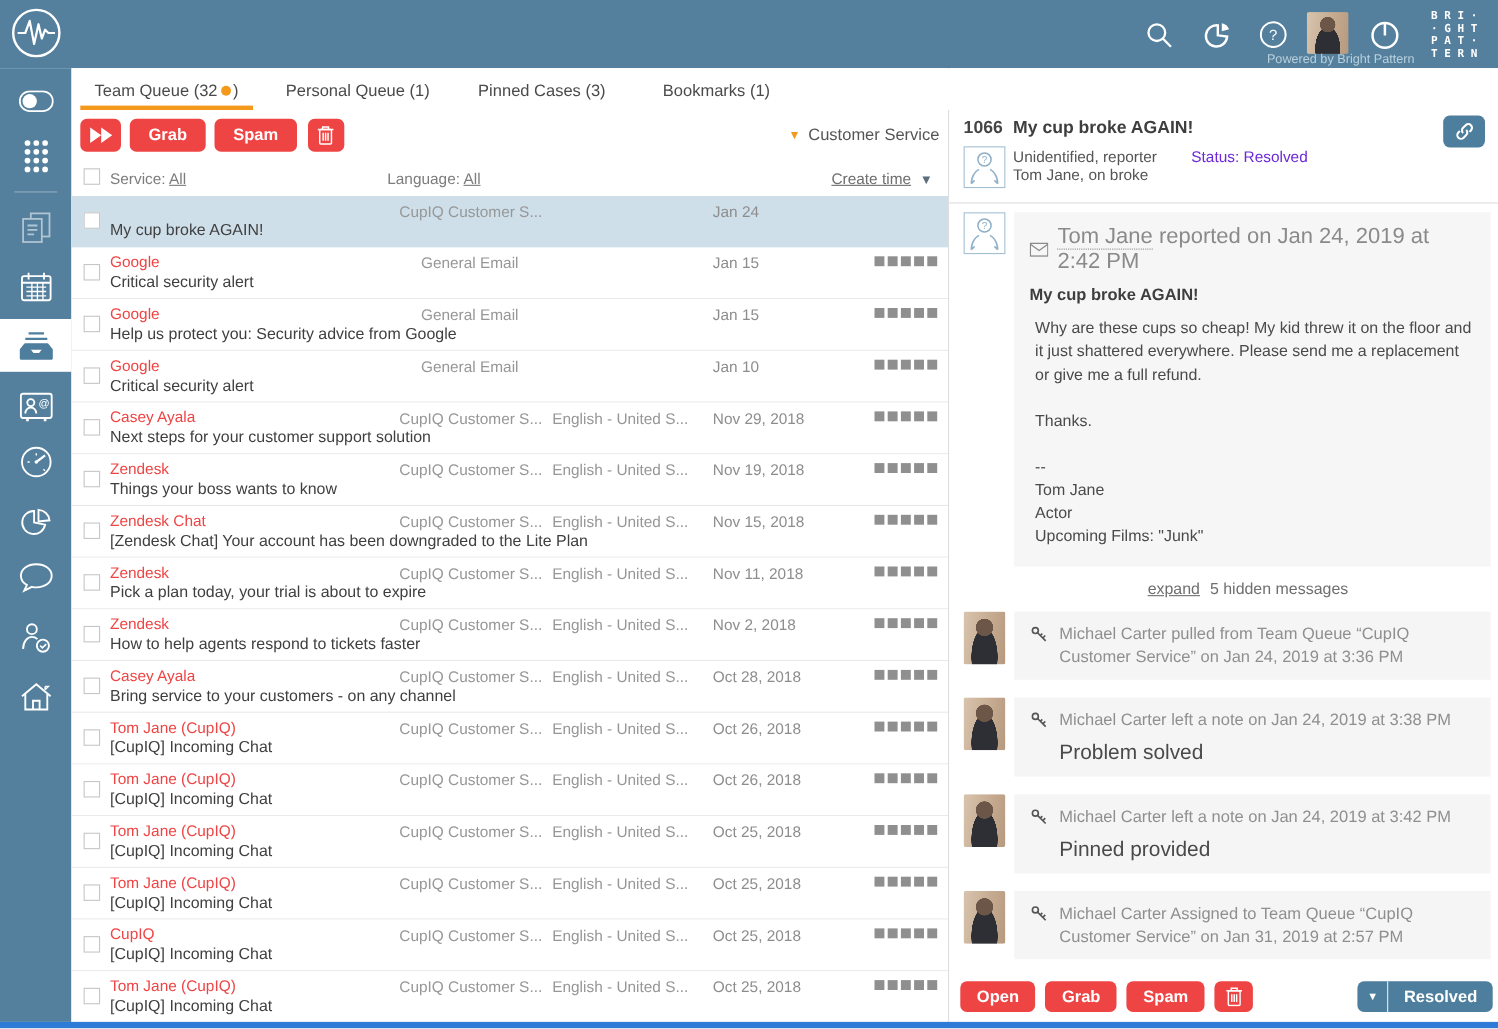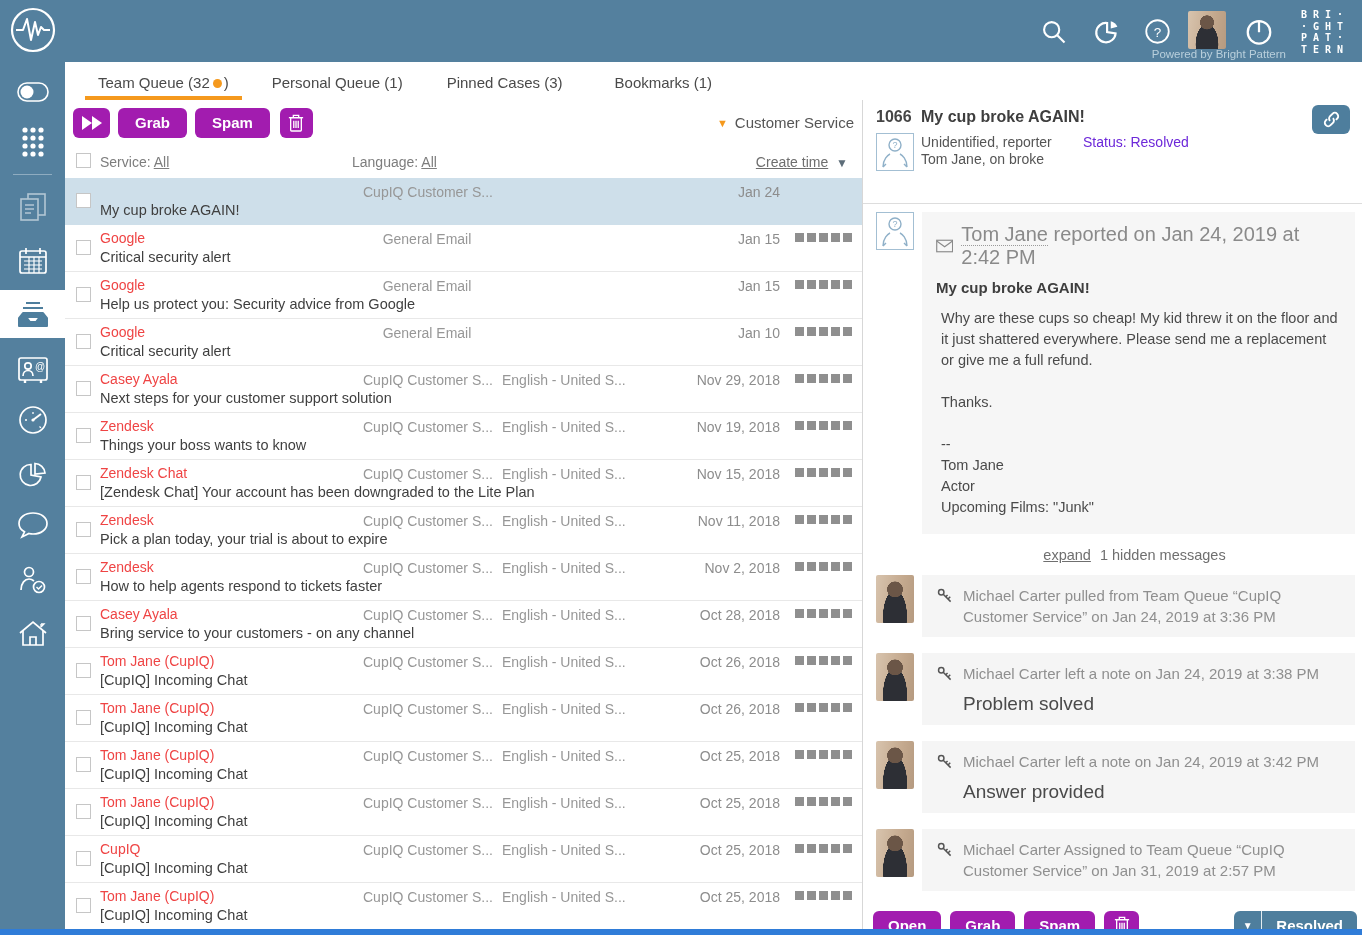--- a/index.html
+++ b/index.html
@@ -22,28 +22,28 @@
 
   
   .sidebar { position:absolute; left:0; top:62px; width:65px; height:867px; background:#54809e; }
   .sb-item { position:absolute; left:0; width:65px; height:44px; display:flex; align-items:center; justify-content:center; cursor:pointer; }
   .sb-item.active { background:#fff; height:48px; }
   .sb-divider { position:absolute; left:13px; width:39px; height:1px; background:rgba(255,255,255,.35); }
   .faded { opacity:.55; }
 
   
   .list-pane { position:absolute; left:65px; top:62px; width:797px; height:867px; background:#fff; }
-  .tabs { position:relative; height:38px; display:flex; align-items:flex-end; padding-left:8px;margin-left:12px; }
+  .tabs { position:relative; height:38px; display:flex; align-items:flex-end; padding-left:8px; }
   .tab { font-size:15px; color:#4a4a4a; padding:0 13px 9px 13px; cursor:pointer; white-space:nowrap; }
   .tab.active { border-bottom:4px solid #f5991d; padding-bottom:5px; }
   .tab .dot { display:inline-block; width:9px; height:9px; border-radius:50%; background:#f5991d; margin:0 2px 0 3px; }
   .tab-gap1{ margin-left:17px; } .tab-gap2{ margin-left:18px; } .tab-gap3{ margin-left:26px; }
 
   .toolbar { position:relative; height:45px; display:flex; align-items:center; padding-left:8px; }
-  .btn { background:#a21caf; color:#fff; font-weight:bold; font-size:15px; border:none; border-radius:6px;
+  .btn { background:#ef4444; color:#fff; font-weight:bold; font-size:15px; border:none; border-radius:6px;
          height:30px; display:flex; align-items:center; justify-content:center; cursor:pointer;
          font-family:inherit; }
   .btn.icon-btn { width:37px; }
   .btn.txt { padding:0 17px; margin-left:8px; }
   .btn.trash { width:33px; margin-left:10px; }
   .queue-select { margin-left:auto; margin-right:8px; display:flex; align-items:center; gap:7px;
                   font-size:15px; color:#555; cursor:pointer; }
   .tri-orange { color:#f5991d; font-size:11px; }
 
   .filterbar { position:relative; height:33px; font-size:14px; color:#7d7d7d; }
@@ -56,29 +56,29 @@
   .tri-dark { color:#5d6d79; font-size:12px; margin-left:4px; }
 
   .rows { position:absolute; left:0; top:116px; right:0; bottom:0; overflow:hidden; }
   .row { position:relative; height:47px; border-bottom:1px solid #e8e8e8; cursor:pointer; background:#fff; }
   .row.selected { background:#cedfea; border-color:#cedfea; }
   .row .cb { position:absolute; left:11px; top:15px; }
   .r-sender { position:absolute; left:35px; top:5px; font-size:14px; color:#ef4444; white-space:nowrap; }
   .r-subject { position:absolute; left:35px; top:24px; font-size:14.5px; color:#3f3f3f; white-space:nowrap; }
   .r-service { position:absolute; left:298px; top:6px; width:128px; text-align:center; font-size:14px; color:#979797; white-space:nowrap; }
   .r-language { position:absolute; left:437px; top:6px; width:130px; font-size:14px; color:#979797; white-space:nowrap; }
-  .r-date { position:absolute; left:583px; top:6px; width:132px; text-align:right; font-size:14px; color:#8d8d8d; white-space:nowrap; }
+  .r-date { position:absolute; left:583px; top:6px; width:132px; font-size:14px; color:#8d8d8d; white-space:nowrap; }
   .squares { position:absolute; left:730px; top:8px; display:none; gap:3px; }
   .squares.show { display:flex; }
   .squares span { width:9px; height:9px; background:#8f8f8f; }
 
   
   .v-divider { position:absolute; left:862px; top:100px; width:1px; height:829px; background:#d7d7d7; }
   .case-pane { position:absolute; left:863px; top:62px; width:499px; height:867px; background:#fff; }
-  .ch { position:relative; height:142px; border-bottom:1px solid #ddd; }
+  .ch { position:relative; height:123px; border-bottom:1px solid #ddd; }
   .case-id { position:absolute; left:13px; top:46px; font-size:16px; font-weight:bold; color:#454545; }
   .case-title { position:absolute; left:58px; top:46px; font-size:16px; font-weight:bold; color:#3e3e3e; }
   .link-btn { position:absolute; right:12px; top:43px; width:38px; height:29px; background:#4e7e9d;
               border:none; border-radius:6px; display:flex; align-items:center; justify-content:center; cursor:pointer; }
   .unk-box { width:38px; height:38px; border:1px solid #a3bfd3; display:flex; align-items:center; justify-content:center; flex:none; }
   .ch .unk-box { position:absolute; left:13px; top:71px; }
   .rep1 { position:absolute; left:58px; top:72px; font-size:14px; color:#555; }
   .rep2 { position:absolute; left:58px; top:89px; font-size:14px; color:#555; }
   .status { position:absolute; left:220px; top:72px; font-size:14px; color:#6d28d9; }
 
@@ -589,21 +589,21 @@
 
 --
 Tom Jane
 Actor
 Upcoming Films: "Junk"</div>
       </div>
     </div>
 
     <div class="expand-row">
       <span class="ulink">expand</span>
-      <span>1 hidden messages</span>
+      <span>5 hidden messages</span>
     </div>
 
     <div class="events">
       <div class="event">
           <span class="photo"></span>
           <div class="e-bubble">
             <div class="e-line">
               <svg width="18" height="18" viewBox="0 0 24 24" fill="none" stroke="#555" stroke-width="2" style="flex:none;margin-top:2px;">
                 <circle cx="7" cy="7" r="3.6"></circle>
                 <path d="M9.6 9.6 L19.5 19.5 M16 16 l3 -3 M13 13 l2.4 -2.4"></path>
@@ -629,21 +629,21 @@
         <div class="event">
           <span class="photo"></span>
           <div class="e-bubble">
             <div class="e-line">
               <svg width="18" height="18" viewBox="0 0 24 24" fill="none" stroke="#555" stroke-width="2" style="flex:none;margin-top:2px;">
                 <circle cx="7" cy="7" r="3.6"></circle>
                 <path d="M9.6 9.6 L19.5 19.5 M16 16 l3 -3 M13 13 l2.4 -2.4"></path>
               </svg>
               <span class="e-text">Michael Carter left a note on Jan 24, 2019 at 3:42 PM</span>
             </div>
-            <div class="e-note">Answer provided</div>
+            <div class="e-note">Pinned provided</div>
           </div>
         </div>
         <div class="event">
           <span class="photo"></span>
           <div class="e-bubble">
             <div class="e-line">
               <svg width="18" height="18" viewBox="0 0 24 24" fill="none" stroke="#555" stroke-width="2" style="flex:none;margin-top:2px;">
                 <circle cx="7" cy="7" r="3.6"></circle>
                 <path d="M9.6 9.6 L19.5 19.5 M16 16 l3 -3 M13 13 l2.4 -2.4"></path>
               </svg>

